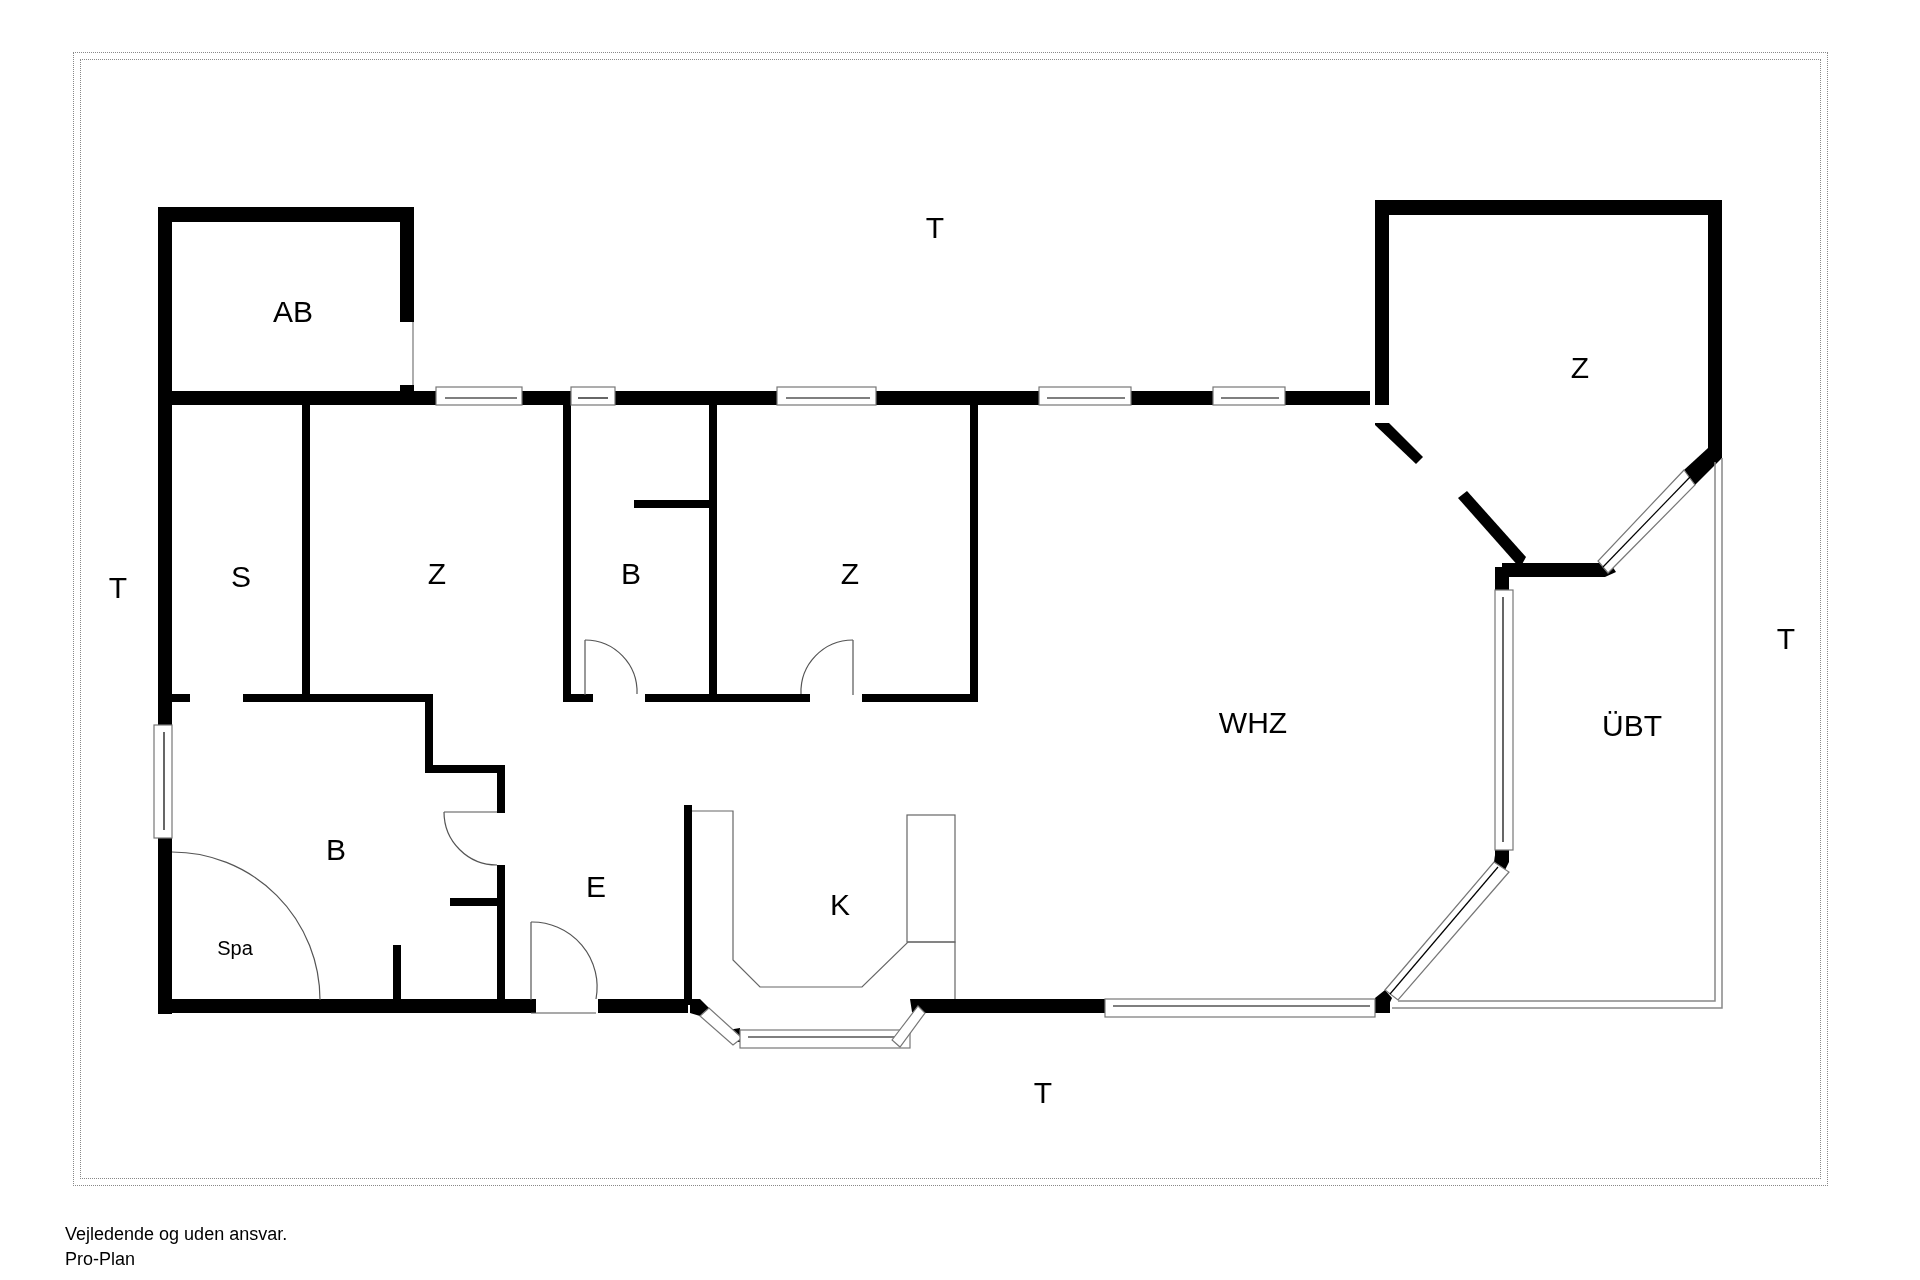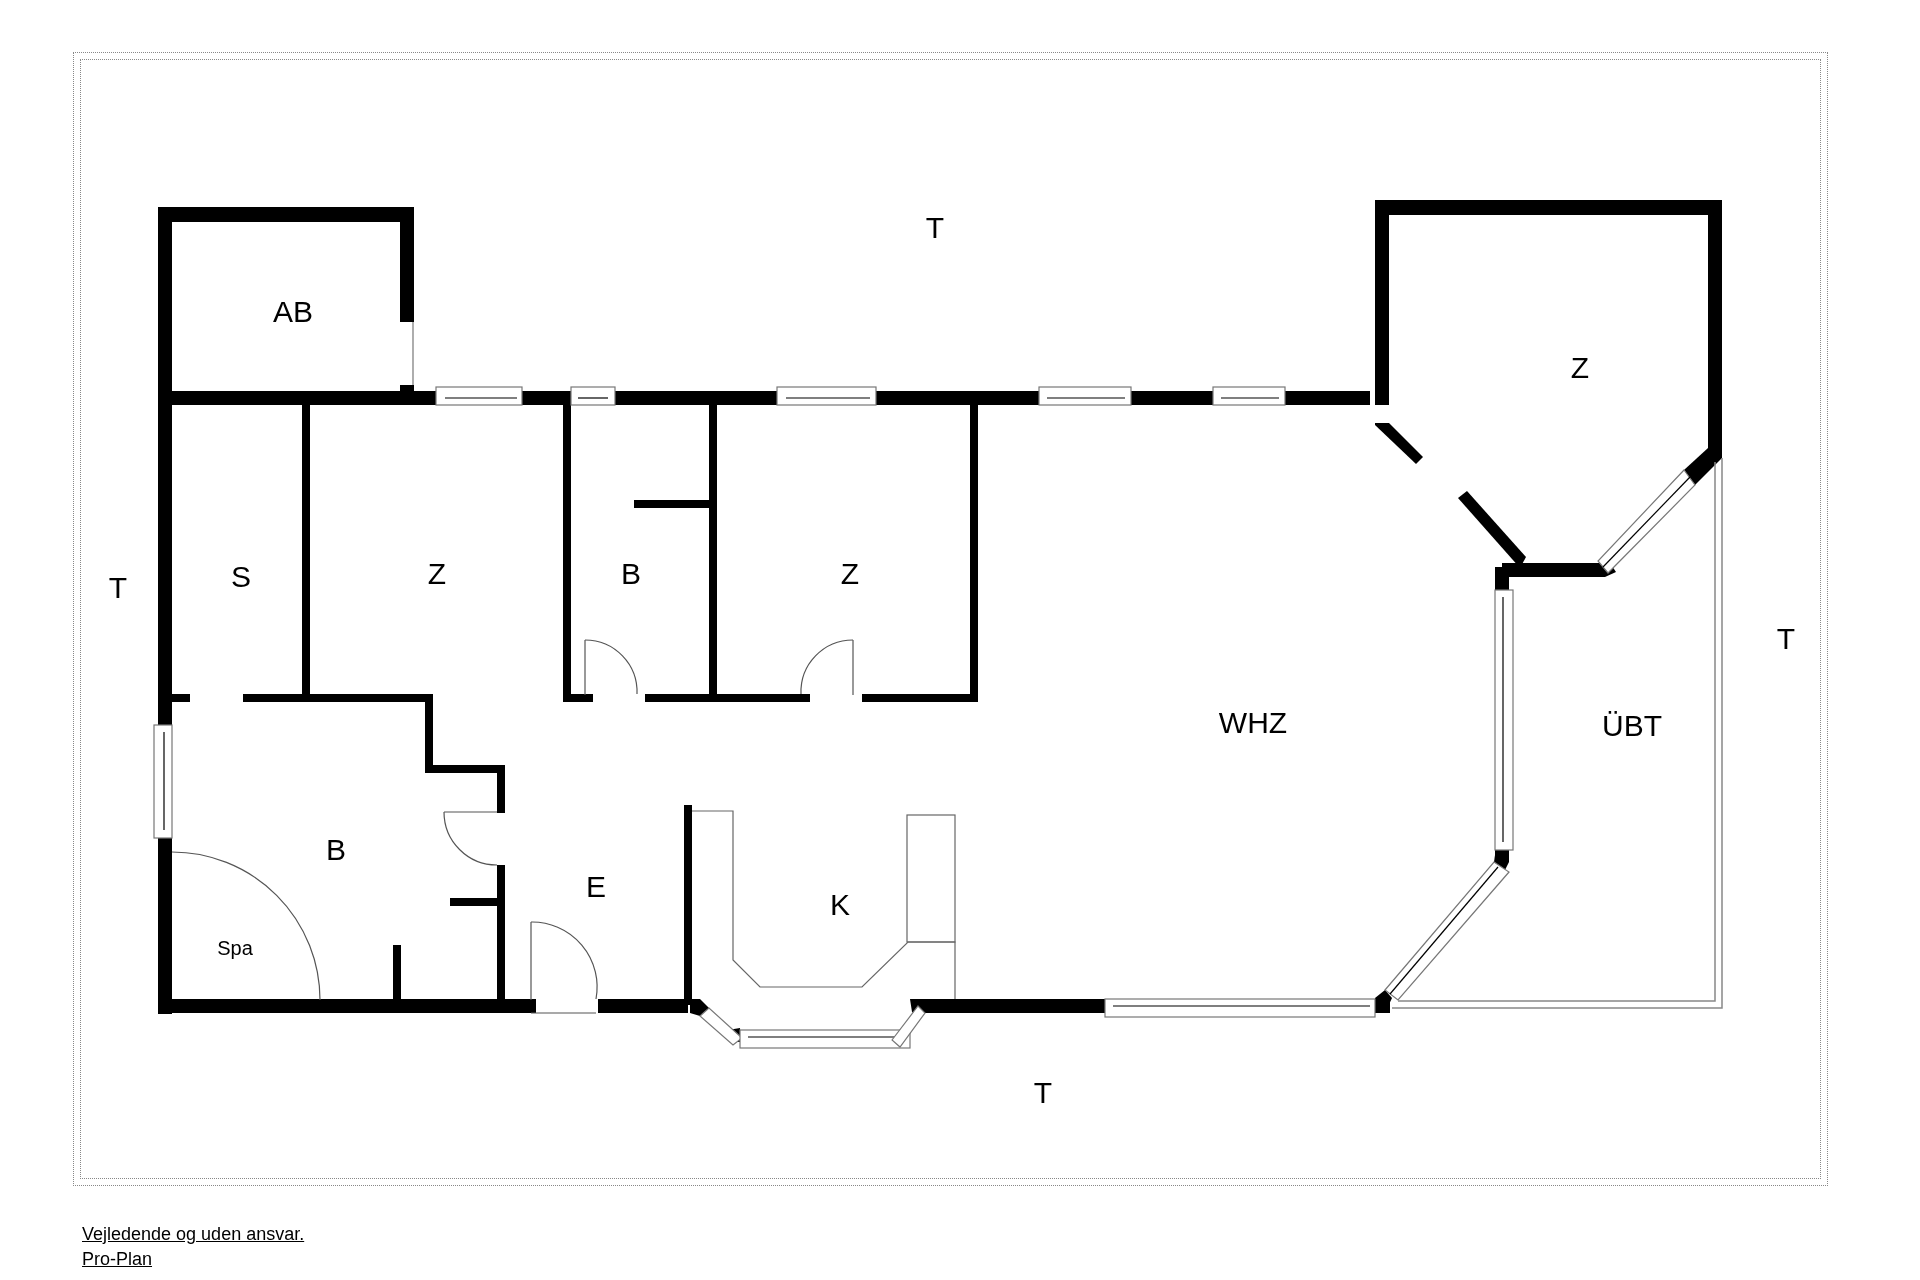--- a/index.html
+++ b/index.html
@@ -1,21 +1,21 @@
 <!DOCTYPE html>
 <html><head>
 <meta charset="utf-8">
 <style>
   html, body { margin: 0; padding: 0; background: #ffffff; }
   body { width: 1920px; height: 1280px; position: relative; overflow: hidden;
          font-family: "Liberation Sans", sans-serif; color: #000; }
   .frame { position: absolute; border: 1px dotted #888; box-sizing: border-box; }
   svg#plan { position: absolute; left: 0; top: 0; }
   .lbl { font-family: "Liberation Sans", sans-serif; fill: #000; }
-  .footer { position: absolute; left: 82px; font-size: 18px; line-height: 24px; color: #000; text-decoration: underline; }
+  .footer { position: absolute; left: 65px; font-size: 18px; line-height: 24px; color: #000; }
 </style>
 </head>
 <body>
 
 <div class="frame" style="left:73px;top:52px;width:1755px;height:1134px;"></div>
 <div class="frame" style="left:80px;top:59px;width:1741px;height:1120px;"></div>
 
 <svg id="plan" width="1920" height="1280" viewBox="0 0 1920 1280">
   <g fill="#000">
 

